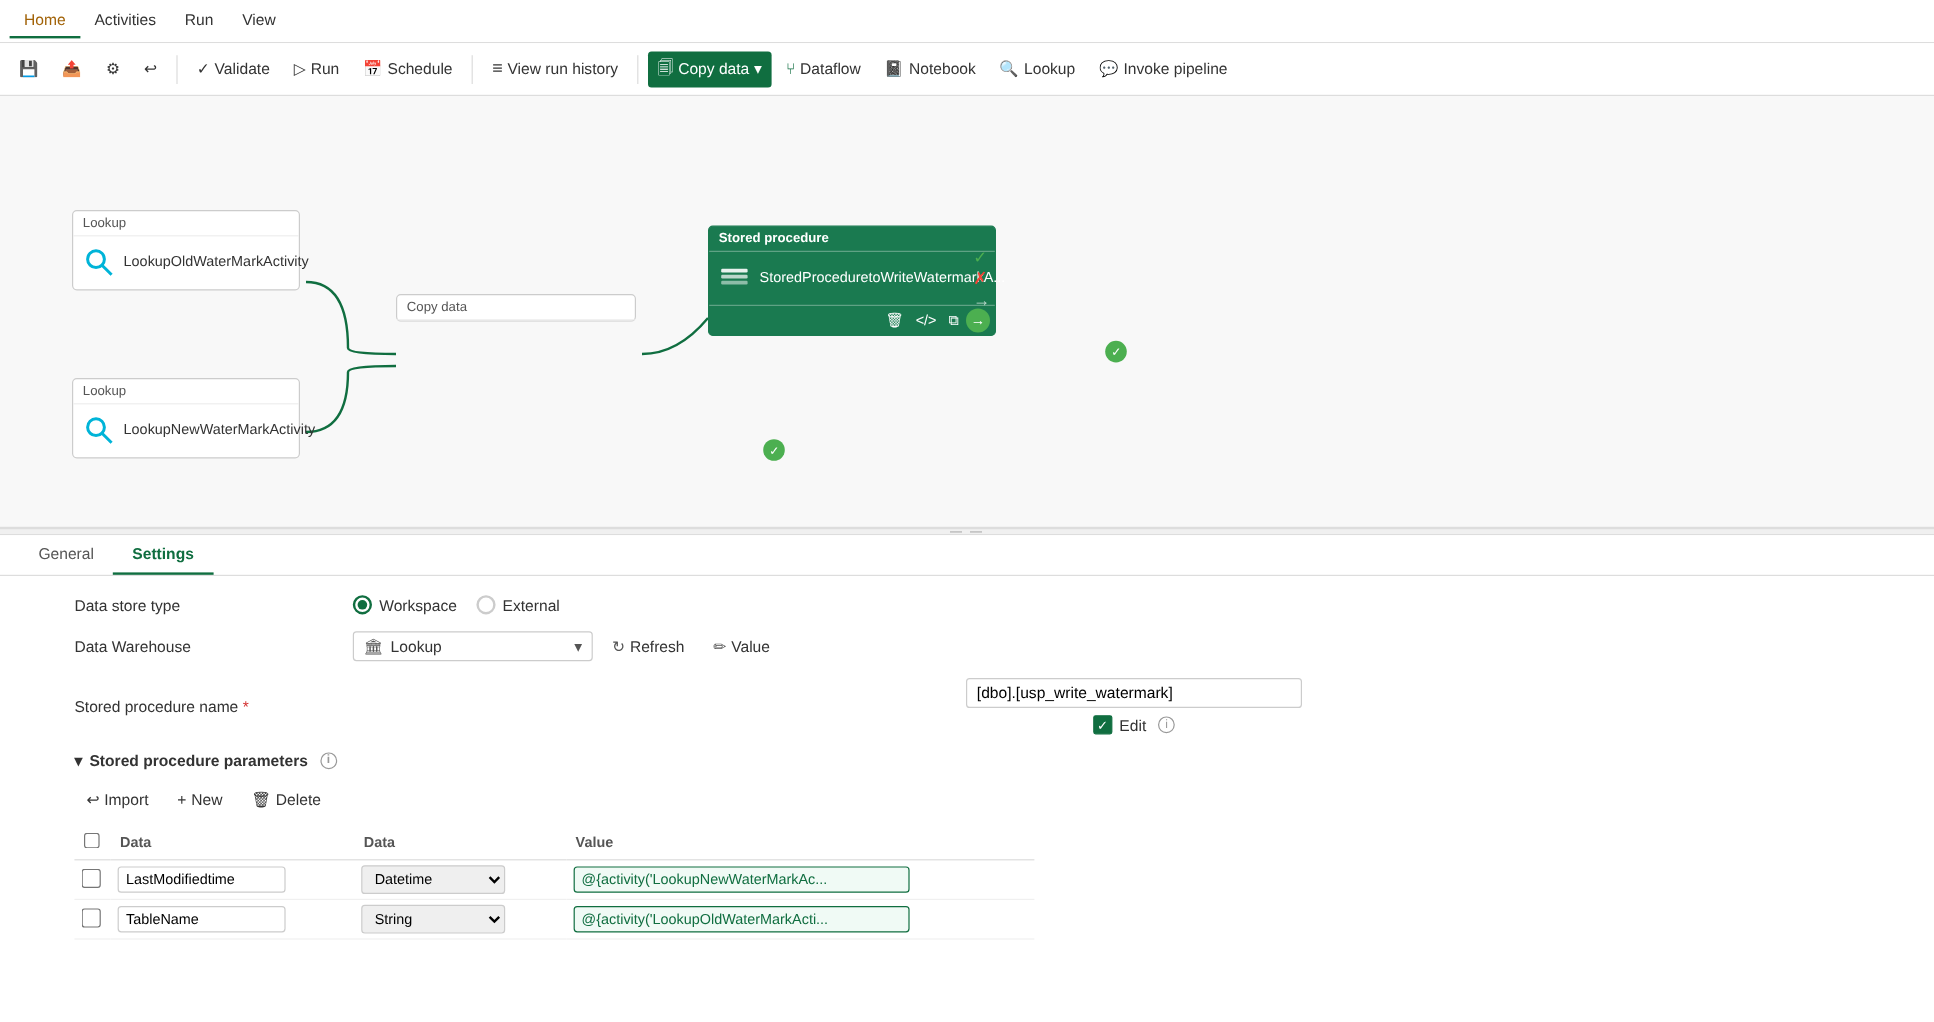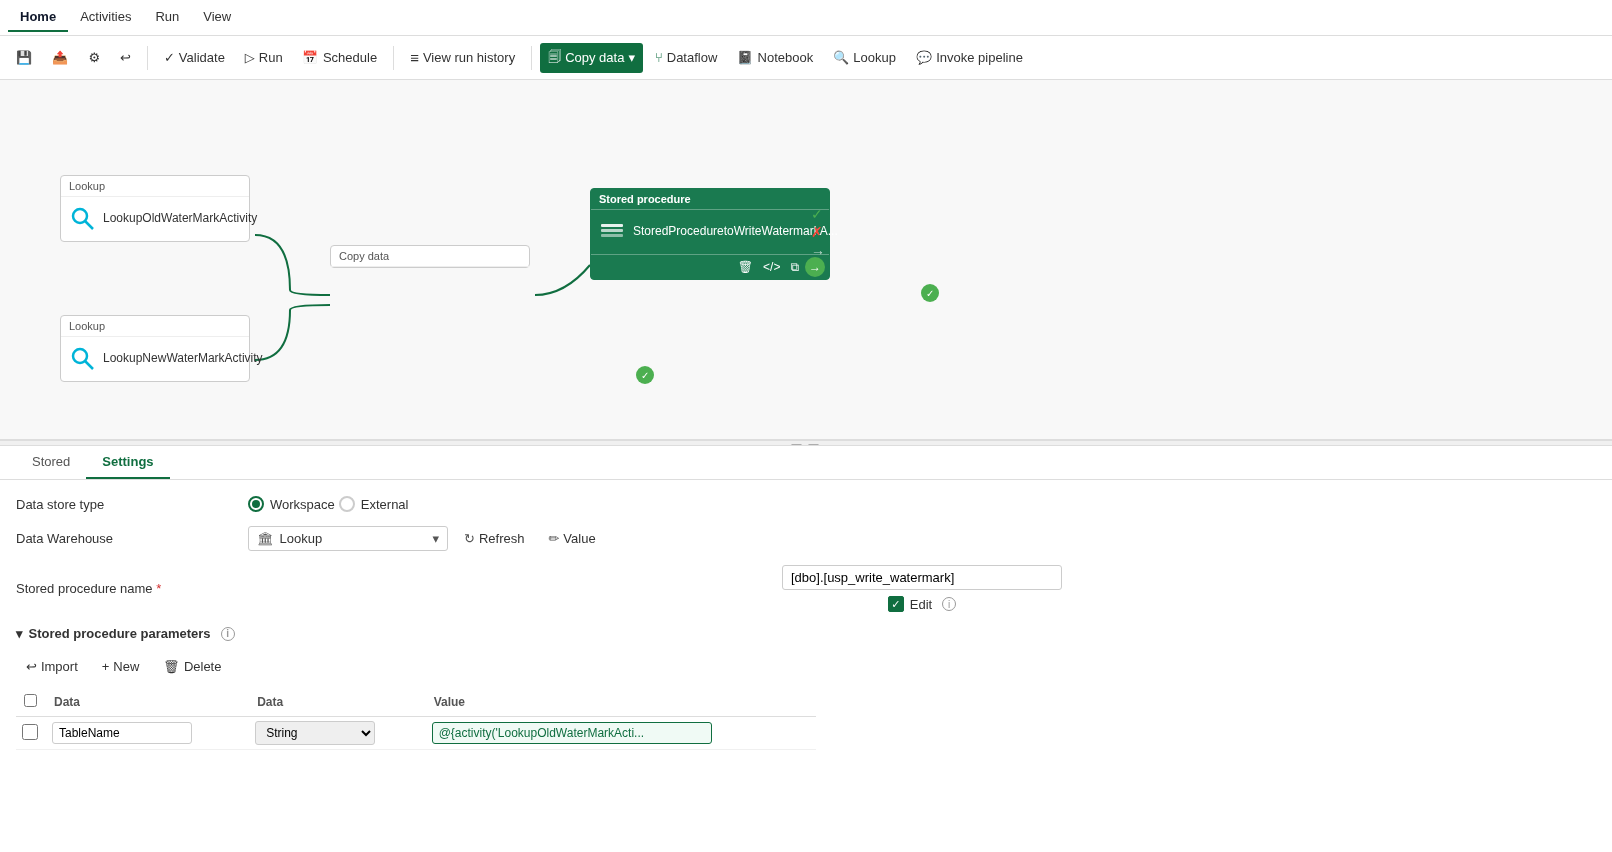--- a/index.html
+++ b/index.html
@@ -7,21 +7,21 @@
 
     
     .menu-bar {
       display: flex; align-items: center; border-bottom: 1px solid #ddd;
       padding: 0 8px; height: 36px; background: #fff;
     }
     .menu-item {
       padding: 6px 12px; cursor: pointer; font-size: 13px; color: #333;
       border-bottom: 2px solid transparent;
     }
-    .menu-item.active { border-bottom: 2px solid #106e40; font-weight: 700; color: #0f172a; }
+    .menu-item.active { border-bottom: 2px solid #106e40; font-weight: 400; color: #a16207; }
 
     
     .toolbar {
       display: flex; align-items: center; padding: 4px 8px; height: 44px;
       border-bottom: 1px solid #ddd; background: #fff; gap: 4px;
     }
     .toolbar-btn {
       display: flex; align-items: center; gap: 4px; padding: 4px 8px;
       cursor: pointer; border-radius: 3px; font-size: 13px; color: #333;
       border: none; background: none;
@@ -82,33 +82,33 @@
     .tabs {
       display: flex; border-bottom: 1px solid #ddd; padding: 0 16px;
     }
     .tab {
       padding: 8px 16px; cursor: pointer; font-size: 13px; color: #555;
       border-bottom: 2px solid transparent;
     }
     .tab.active { border-bottom: 2px solid #106e40; font-weight: 600; color: #106e40; }
 
     
-    .settings-panel { padding: 16px; overflow-y: auto; max-height: 450px; }
+    .settings-panel { padding: 16px; overflow-y: auto; max-height: 450px; margin-left: 46px; }
 
     .form-row {
       display: flex; align-items: center; margin-bottom: 14px; gap: 12px;
     }
     .form-label {
       width: 220px; font-size: 13px; color: #333; flex-shrink: 0;
     }
     .form-label .required { color: #d32f2f; }
     .form-controls { display: flex; align-items: center; gap: 8px; flex: 1; }
 
     
-    .radio-group { display: flex; align-items: flex-end; gap: 4px; }
+    .radio-group { display: flex; align-items: flex-end; gap: 16px; }
     .radio-item { display: flex; align-items: center; gap: 6px; cursor: pointer; }
     .radio-circle {
       width: 16px; height: 16px; border-radius: 50%; border: 2px solid #ccc;
       display: flex; align-items: center; justify-content: center;
     }
     .radio-circle.selected { border-color: #106e40; }
     .radio-dot {
       width: 8px; height: 8px; border-radius: 50%; background: #106e40;
     }
 
@@ -328,21 +328,21 @@
     </div>
   </div>
 </div>
 
 <div class="resize-handle">
   <span class="resize-dots">— —</span>
 </div>
 
 <div class="bottom-panel">
   <div class="tabs">
-    <div class="tab">Stored</div>
+    <div class="tab">General</div>
     <div class="tab active">Settings</div>
   </div>
 
   <div class="settings-panel">
 
     <div class="form-row">
       <div class="form-label">Data store type</div>
       <div class="form-controls">
         <div class="radio-group">
           <label class="radio-item">
@@ -426,20 +426,38 @@
           <th>Data</th>
           <th>Value</th>
         </tr>
       </thead>
       <tbody>
         <tr>
           <td>
             <input type="checkbox" class="param-checkbox" style="">
           </td>
           <td>
+            <input type="text" class="param-input" value="LastModifiedtime" style="">
+          </td>
+          <td>
+            <select class="param-select">
+              <option>Datetime</option>
+              <option>String</option>
+              <option>Int</option>
+            </select>
+          </td>
+          <td>
+            <input type="text" class="param-value-input" value="@{activity('LookupNewWaterMarkAc..." style="">
+          </td>
+        </tr>
+        <tr>
+          <td>
+            <input type="checkbox" class="param-checkbox" style="">
+          </td>
+          <td>
             <input type="text" class="param-input" value="TableName" style="">
           </td>
           <td>
             <select class="param-select">
               <option>String</option>
               <option>Datetime</option>
               <option>Int</option>
             </select>
           </td>
           <td>

